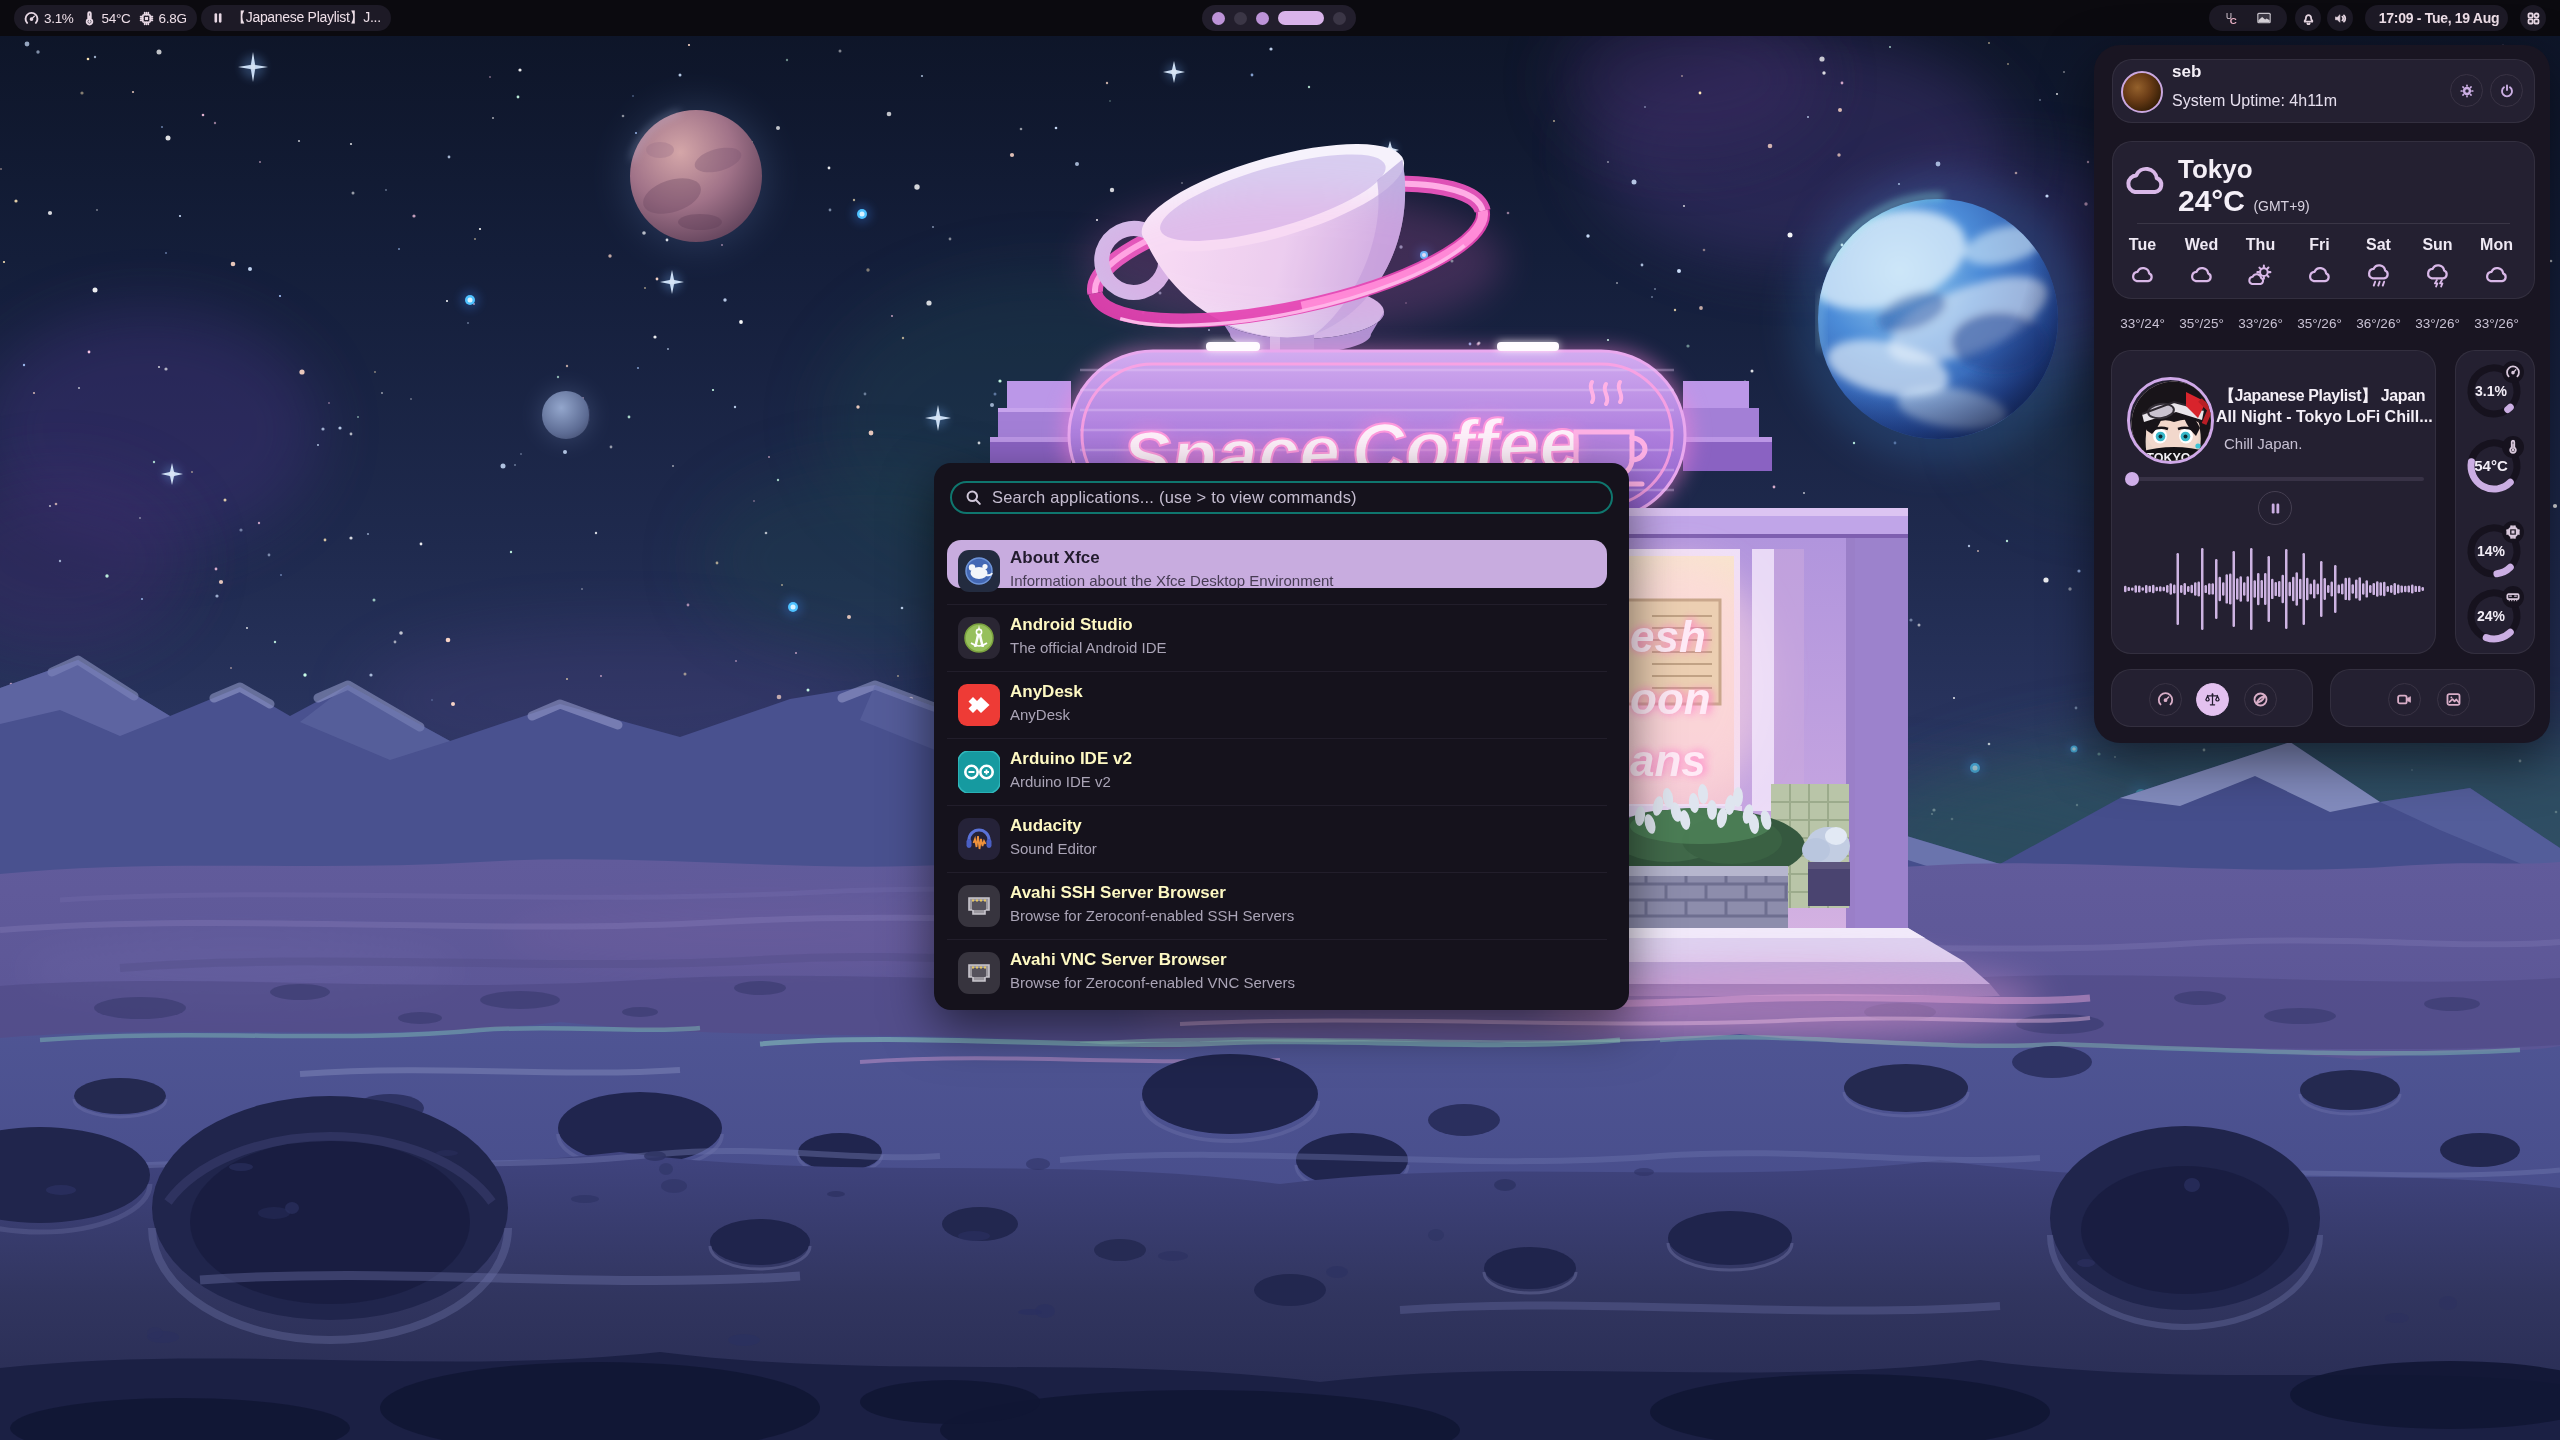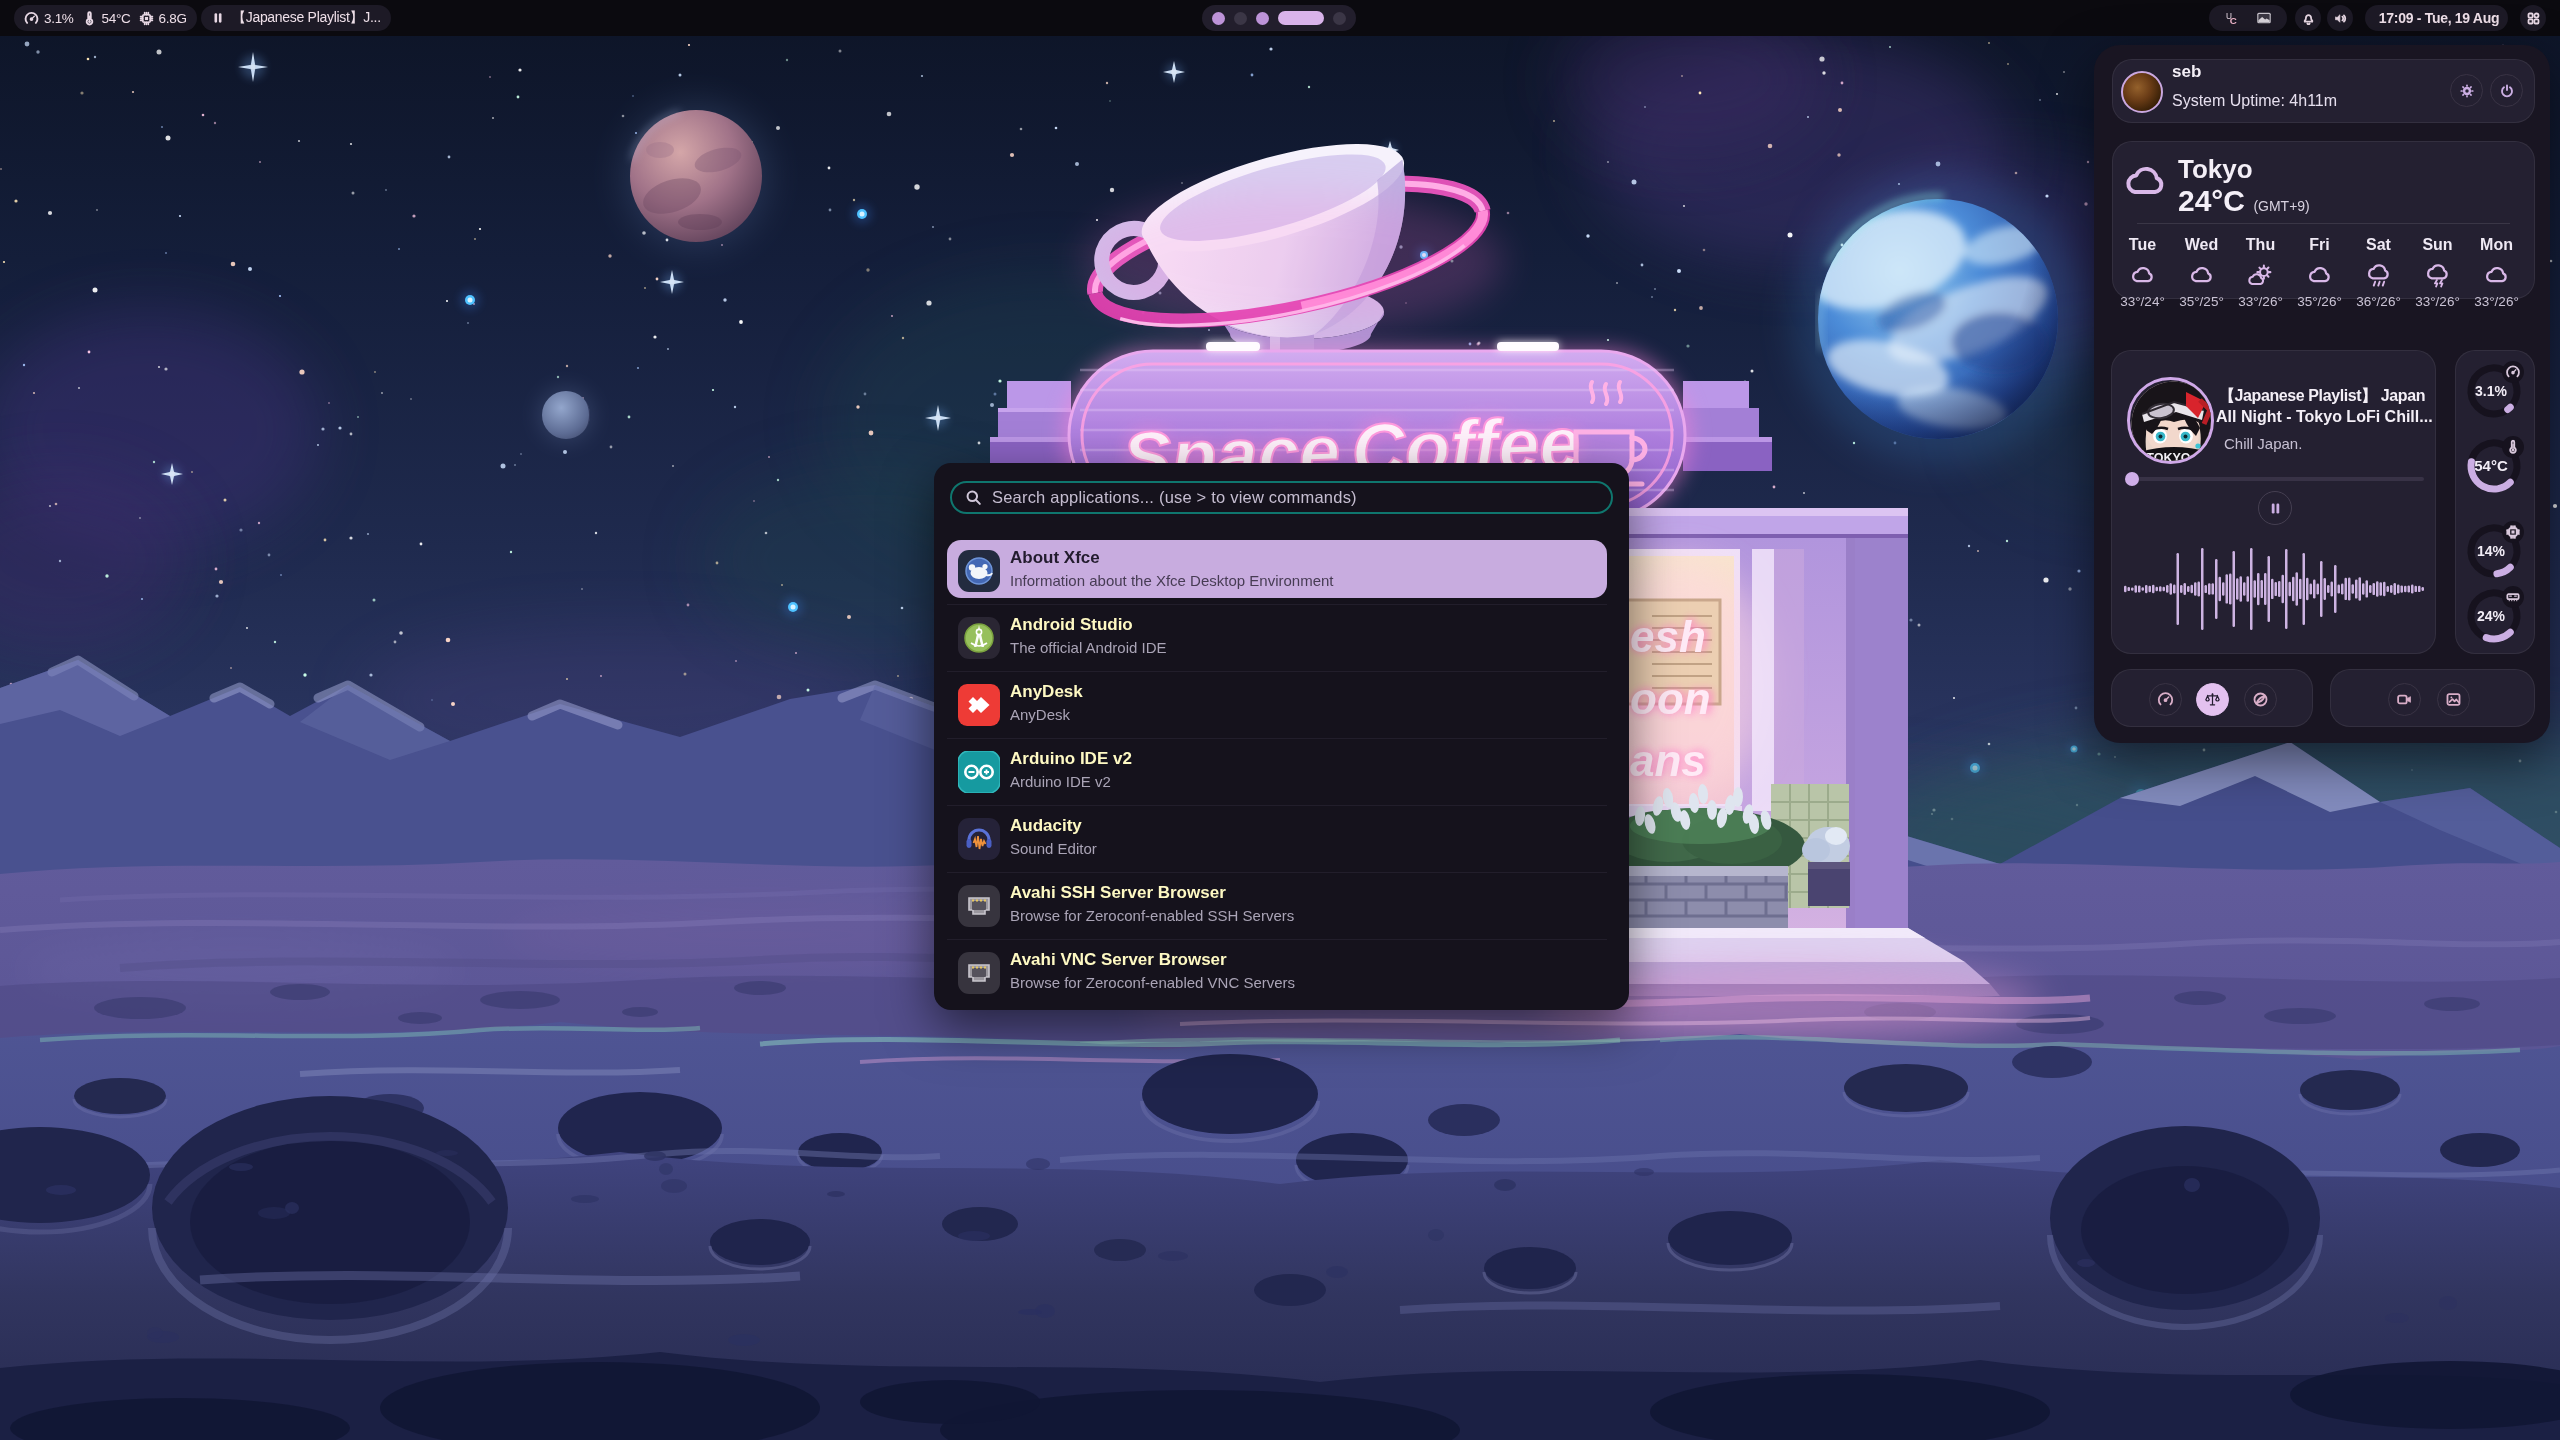--- a/index.html
+++ b/index.html
@@ -10,40 +10,40 @@
 .bt{font-size:14px;color:#eedfe8;margin-left:5px;white-space:nowrap;letter-spacing:-0.3px}
 .bi{display:flex;align-items:center}
 .wsp{justify-content:center;gap:9px;padding:0}
 .dot{width:13px;height:13px;border-radius:50%;background:#3b3646;display:inline-block}
 .dot.on{background:#bd93d8}
 .wact{width:46px;height:14px;border-radius:7px;background:#d9b3ea;display:inline-block}
 
 #launcher{position:absolute;left:934px;top:463px;width:695px;height:547px;background:#15121c;border-radius:17px;box-shadow:0 18px 50px rgba(0,0,0,0.55)}
 #searchbox{position:absolute;left:16px;top:18px;width:663px;height:33px;border:2px solid #0f766e;border-radius:17px;display:flex;align-items:center;padding:0 12px;color:#c5bdd0;font-size:16.5px}
 #searchbox span{margin-left:9px;letter-spacing:0.2px}
-.row{position:absolute;left:13px;width:660px;height:58px;border-radius:14px}
+.row{position:absolute;left:13px;width:660px;height:48px;border-radius:14px}
 .row.sel{background:#c8acdf}
 .ric{position:absolute;left:11px;top:10px;width:42px;height:42px}
 .rtx{position:absolute;left:63px;top:8px}
 .rt{font-size:17px;font-weight:bold;color:#fef9c3}
 .rs{font-size:15px;color:#aaa4b6;margin-top:4px}
 .row.sel .rt{color:#231c2e}
 .row.sel .rs{color:#473c54}
 .rsep{position:absolute;left:13px;width:660px;height:1px;background:#221e2b}
 
 #side{position:absolute;left:2094px;top:45px;width:456px;height:698px;background:#191522;border-radius:26px;box-shadow:0 18px 50px rgba(0,0,0,0.5)}
 .card{position:absolute;background:#242031;border:1px solid rgba(255,255,255,0.07);border-radius:20px}
 #avatar{position:absolute;left:8px;top:11px;width:42px;height:42px;border-radius:50%;border:2px solid #caa8e0;
  background:radial-gradient(circle at 38% 38%, #94612c 0%, #6a3c16 40%, #3c2208 72%, #1e1004 100%);}
 .cbtn{position:absolute;width:33px;height:33px;border-radius:50%;border:1px solid #393344;display:flex;align-items:center;justify-content:center}
 #wgrid{position:absolute;left:0;right:8px;top:94px;display:flex}
 .wcol{flex:1;text-align:center}
 .wd{font-size:16px;font-weight:bold;color:#efe9f4}
 .wi{margin-top:8px;height:30px}
-.wt{font-size:13.5px;color:#c9c2d4;margin-top:2px}
+.wt{font-size:13.5px;color:#c9c2d4;margin-top:24px}
 #art{position:absolute;left:15px;top:26px;width:87px;height:87px;border-radius:50%;overflow:hidden;border:3px solid #cfa8e8}
 #mtitle{position:absolute;left:104px;top:34px;width:212px;font-size:16px;font-weight:bold;color:#f4eff7;line-height:21px;text-align:center;white-space:nowrap}
 #msub{position:absolute;left:112px;top:84px;font-size:15px;color:#c6bfd2}
 #mbar{position:absolute;left:15px;top:126px;width:297px;height:4px;background:#383246;border-radius:2px}
 #mthumb{position:absolute;left:-2px;top:-5px;width:14px;height:14px;border-radius:50%;background:#cfaee8}
 #mpause{position:absolute;left:146px;top:140px;width:34px;height:34px;border-radius:50%;border:1.5px solid #453f51;display:flex;align-items:center;justify-content:center}
 #mwave{position:absolute;left:12px;top:197px}
 .gg{position:absolute;left:8px}
 .cbtn2{position:absolute;top:13px;width:33px;height:33px;border-radius:50%;border:1px solid #393344;display:flex;align-items:center;justify-content:center}
 .cbtn2.on{background:#e3c1ef;border-color:#e3c1ef}

